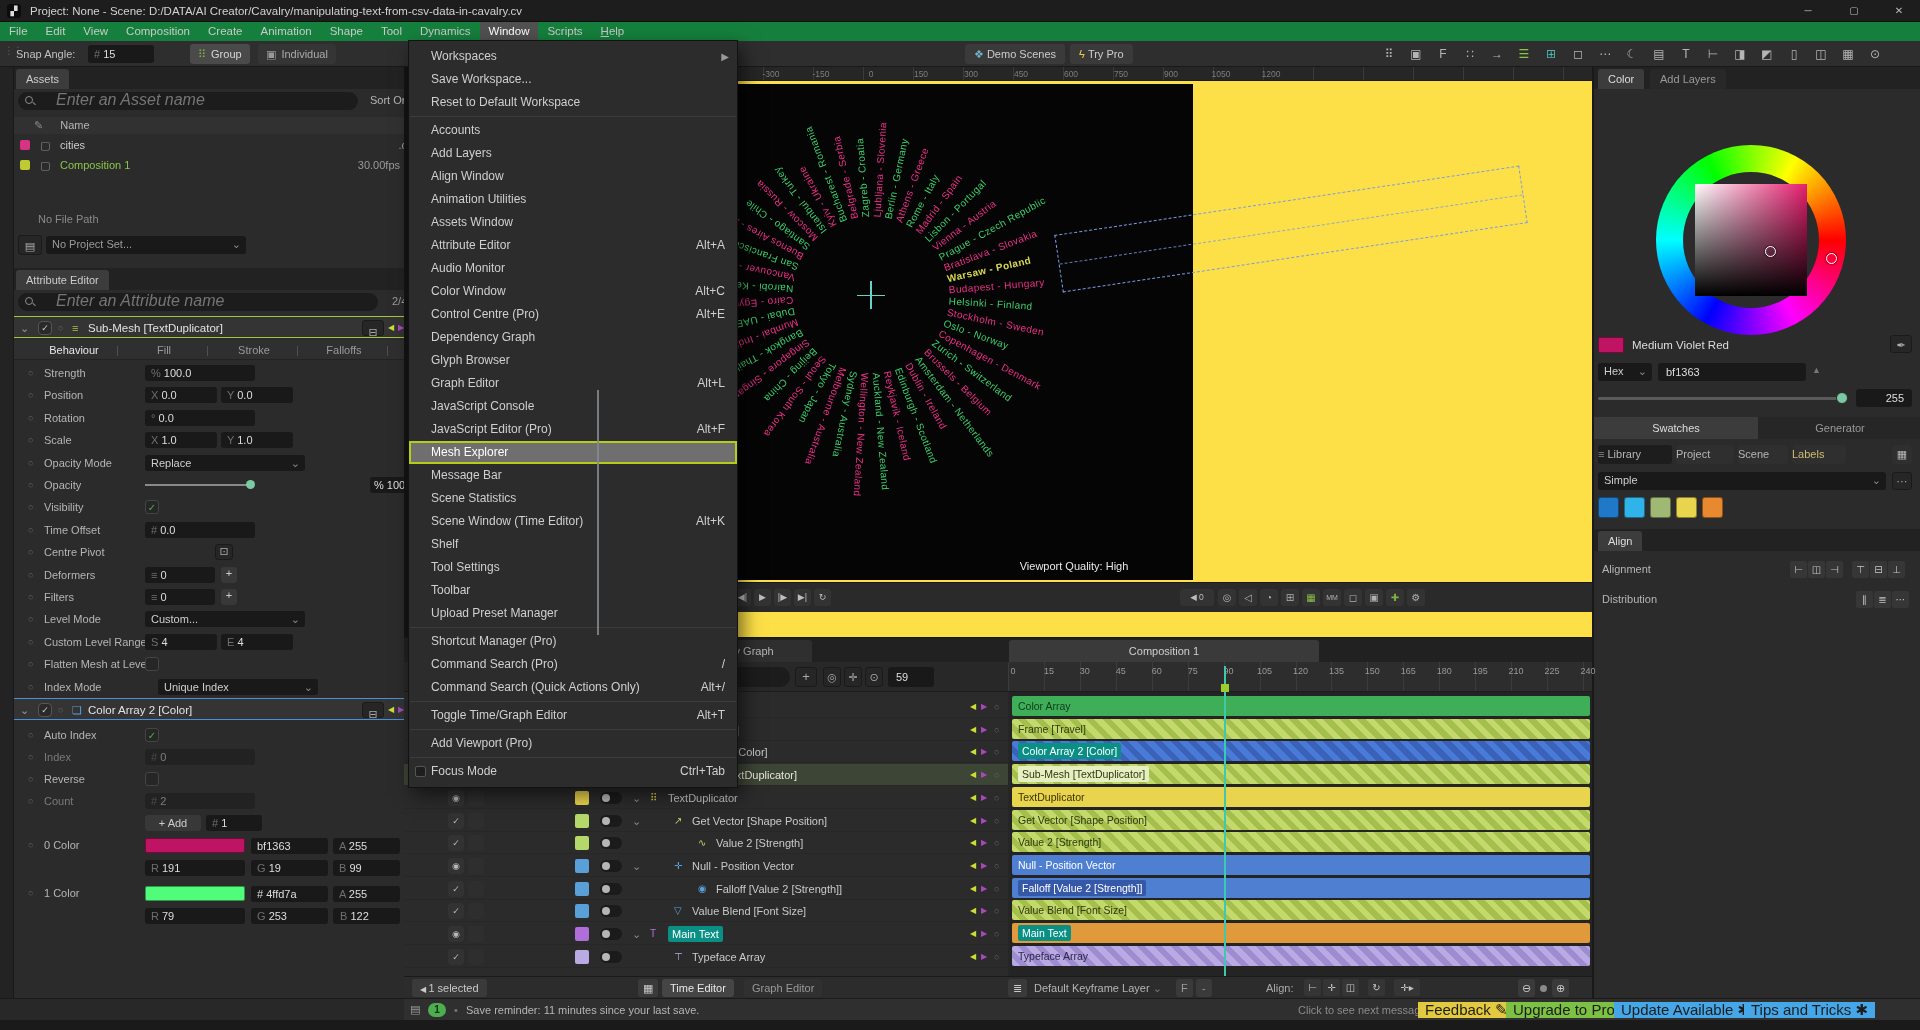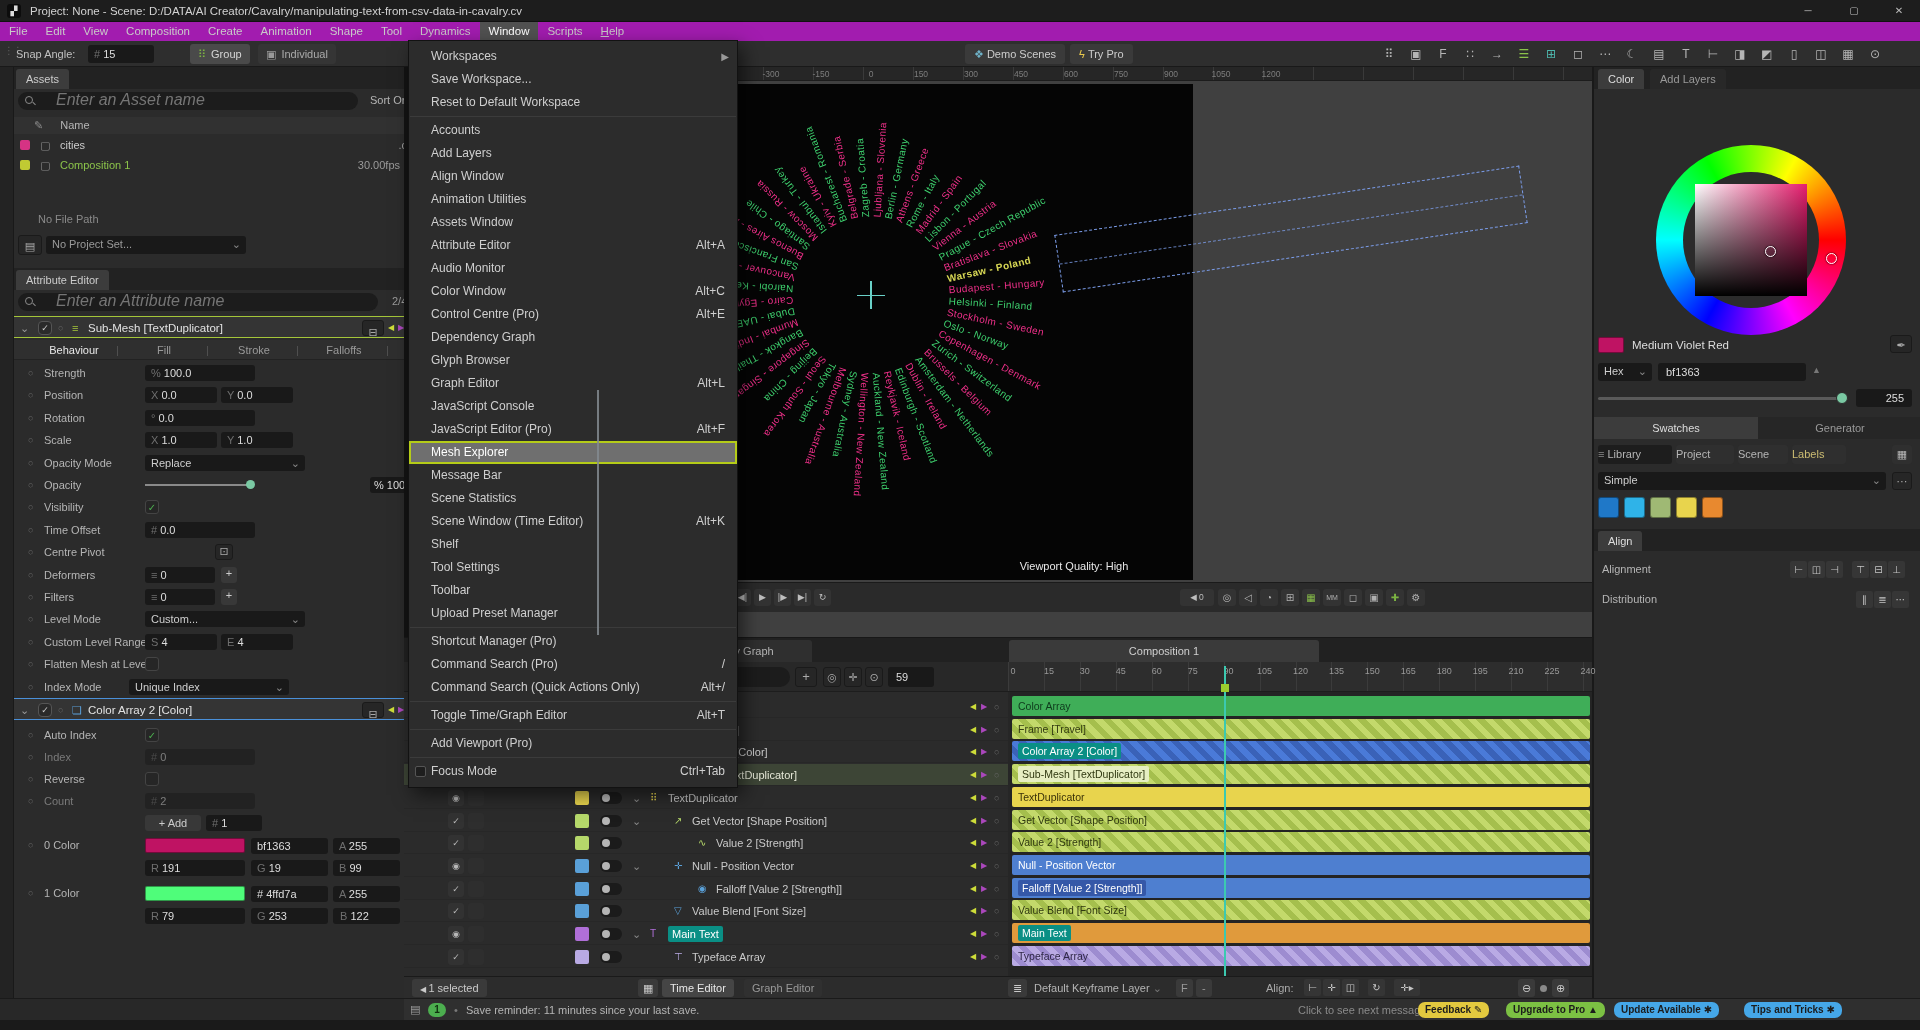--- a/index.html
+++ b/index.html
@@ -8,21 +8,21 @@
   body{position:relative;font-size:11px;color:#c8c8c8;}
 
   
   #titlebar{left:0;top:0;width:1920px;height:22px;background:#1d1d1d;border-bottom:1px solid #111;}
   #titlebar .appicon{left:7px;top:4px;width:14px;height:14px;background:#0c0c0c;border-radius:3px;color:#ddd;font-size:9px;line-height:14px;text-align:center;}
   #titlebar .ttl{left:30px;top:0;height:22px;line-height:22px;font-size:11.5px;color:#d2d2d2;white-space:nowrap;}
   .winbtn{top:0;width:44px;height:22px;line-height:22px;text-align:center;color:#bbb;font-size:10px;}
   #btn-min{left:1786px;} #btn-max{left:1832px;} #btn-close{left:1878px;width:42px;}
 
   
-  #menubar{left:0;top:22px;width:1920px;height:19px;background:#a21caf;}
+  #menubar{left:0;top:22px;width:1920px;height:19px;background:#15803d;}
   .menuitem{display:inline-block;padding:0 9px;line-height:19px;color:#c9c9c9;font-size:11.5px;}
   .menuitem.active{background:#515151;color:#fff;}
   .menuitem.help::first-letter{text-decoration:underline;}
 
   
   #topbar{left:0;top:41px;width:1920px;height:26px;background:#2e2e2e;border-bottom:1px solid #191919;}
   #topbar .dots{left:4px;top:4px;color:#5c5c5c;font-size:10px;letter-spacing:-1px;}
   #snap-label{left:16px;top:0;line-height:26px;color:#c0c0c0;}
   .fld{background:#191919;border-radius:3px;color:#dedede;overflow:hidden;white-space:nowrap;}
   .fld .pfx,.dim{color:#6f6f6f;}
@@ -54,21 +54,21 @@
   .cbsq{top:4px;width:14px;height:14px;background:#2a2a2a;border:1px solid #555;border-radius:4px;text-align:center;line-height:13px;font-size:9px;color:#ccc;}
   .check{width:14px;height:14px;background:#262626;border:1px solid #444;border-radius:3px;text-align:center;line-height:13px;font-size:10px;color:#4cae4f;font-weight:bold;}
   .dd{background:#191919;border-radius:3px;color:#cfcfcf;line-height:16px;padding-left:6px;white-space:nowrap;}
   .dd .car{position:absolute;right:5px;color:#888;}
   .plusbtn{background:#383838;border-radius:3px;text-align:center;color:#ccc;}
   .swatchbar{border-radius:2px;border:1px solid rgba(0,0,0,.4);}
   .minarrow{font-size:8px;}
   .hbtn{background:#262626;border:1px solid #1a1a1a;border-radius:3px;color:#aaa;text-align:center;}
 
   
-  #vp{left:412px;top:67px;width:1180px;height:570px;background:#404040;border-left:1px solid #191919;}
+  #vp{left:412px;top:67px;width:1180px;height:570px;background:#fde047;border-left:1px solid #191919;}
   #vpruler{left:0;top:0;width:1180px;height:14px;background:#262626;border-bottom:1px solid #1c1c1c;
     background-image:repeating-linear-gradient(to right,#3a3a3a 0 1px,transparent 1px 50px);}
   .vprnum{top:2px;font-size:8.5px;color:#7d7d7d;transform:translateX(-50%);}
   #vpblack{left:140px;top:17px;width:640px;height:496px;background:#050505;overflow:hidden;}
   .spoke{position:absolute;left:318px;top:211px;transform-origin:0 0;white-space:nowrap;}
   .spoke span{display:inline-block;margin-left:78px;transform:translateY(-50%);font-size:10px;letter-spacing:.4px;}
   #vpquality{left:1004px;top:560px;width:140px;text-align:center;color:#e8e8e8;font-size:11px;z-index:21;}
   #crossh1,#crossh2{background:#6ad1c8;z-index:22;}
   #dashedrect{left:1056px;top:200px;width:470px;height:58px;border:1px dashed #7b9ce8;transform:rotate(-8.5deg);z-index:26;}
   #dashedrect::before{content:'';position:absolute;left:0;top:50%;width:100%;border-top:1px dashed #7b9ce8;opacity:.8;}
@@ -108,21 +108,21 @@
   #trackarea{left:606px;top:54px;width:582px;height:285px;background:#242424;}
   .tbar{left:2px;width:578px;height:20px;border-radius:2px;line-height:20px;font-size:10.5px;padding-left:6px;white-space:nowrap;overflow:hidden;}
   .ttag{display:inline-block;padding:0 4px;border-radius:2px;line-height:16px;}
   #playhead{background:#3cc9b0;z-index:30;}
   #phtick{background:#9ccc2e;z-index:31;}
 
   
   #tlbar{left:404px;top:976px;width:1188px;height:22px;background:#2c2c2c;border-top:1px solid #1a1a1a;}
   .blbtn{top:2px;height:18px;background:#3a3a3a;border-radius:3px;line-height:18px;padding:0 8px;color:#c9c9c9;white-space:nowrap;}
   #statusbar{left:404px;top:998px;width:1516px;height:22px;background:#2f2f2f;border-top:1px solid #1a1a1a;}
-  .stbtn{top:3px;height:16px;border-radius:7px;line-height:16px;padding:0 7px;color:#1c1c1c;font-size:10px;white-space:nowrap;font-weight:bold;}
+  .stbtn{top:3px;height:16px;border-radius:0;line-height:16px;padding:0 7px;color:#1c1c1c;font-size:15px;white-space:nowrap;font-weight:normal;}
   #bottomstrip{left:0;top:1020px;width:1920px;height:10px;background:#1a1a1a;}
   #blcorner{left:0;top:998px;width:404px;height:32px;background:#282828;border-top:1px solid #1a1a1a;}
 
   
   #popup{left:408px;top:40px;width:330px;background:#2c2c2c;border:1px solid #121212;box-shadow:5px 7px 18px rgba(0,0,0,.55);z-index:100;padding:4px 0;}
   .pitem{position:relative;height:23px;line-height:23px;padding-left:22px;color:#cfcfcf;font-size:12px;white-space:nowrap;}
   .pitem .sc{position:absolute;right:12px;color:#cfcfcf;}
   .pitem .sub{position:absolute;right:8px;color:#999;font-size:10px;}
   .pitem .pcb{position:absolute;left:6px;top:6px;width:11px;height:11px;background:#1e1e1e;border:1px solid #555;border-radius:2px;}
   .pitem.hl{background:#6f6f6f;color:#fff;outline:2px solid #b5cc18;outline-offset:-2px;}
@@ -318,21 +318,21 @@
         <div class="fld abs" style="left: 207px; top: 3px; width: 72px; height: 16px; line-height: 16px; padding-left: 6px;"><span class="pfx">E </span><span>4</span></div>
       </div>
       <div class="abs" style="left: 0px; top: 385.2px; width: 390px; height: 22px;">
         <div class="kdot" style="position: absolute; left: 14px; line-height: 22px;">○</div>
         <div class="arow-label" style="position: absolute; left: 30px; line-height: 22px;">Flatten Mesh at Level</div>
         <div class="check abs" style="left: 131px; top: 4px; width: 14px; height: 14px;"></div>
       </div>
       <div class="abs" style="left: 0px; top: 407.6px; width: 390px; height: 22px;">
         <div class="kdot" style="position: absolute; left: 14px; line-height: 22px;">○</div>
         <div class="arow-label" style="position: absolute; left: 30px; line-height: 22px;">Index Mode</div>
-        <div class="dd abs" style="left: 115px; top: 3px; width: 160px; height: 16px;"><span>Unique Index</span><span class="car">⌄</span></div>
+        <div class="dd abs" style="left: 144px; top: 3px; width: 160px; height: 16px;"><span>Unique Index</span><span class="car">⌄</span></div>
       </div>
       <div class="sechdr abs" style="left: 0px; top: 430px; width: 390px; height: 22px; border-top: 1px solid rgb(74, 144, 217); border-bottom: 1px solid rgb(74, 144, 217);">
         <div style="position: absolute; left: 6px; color: rgb(153, 153, 153);">⌄</div>
         <div class="cbsq abs" style="left: 24px; top: 4px; width: 14px; height: 14px;">✓</div>
         <div class="kdot" style="position: absolute; left: 44px; line-height: 22px;">○</div>
         <div style="position: absolute; left: 58px; color: rgb(90, 159, 216);">❏</div>
         <div style="position: absolute; left: 74px; color: rgb(226, 226, 226); font-size: 11.5px;">Color Array 2 [Color]</div>
         <div class="hbtn abs" style="left: 348px; top: 3px; width: 22px; height: 16px;">⊟</div>
         <div class="minarrow" style="position: absolute; left: 374px; color: rgb(205, 220, 57); line-height: 22px;">◀</div>
         <div class="minarrow" style="position: absolute; left: 384px; color: rgb(171, 71, 188); line-height: 22px;">▶</div>

